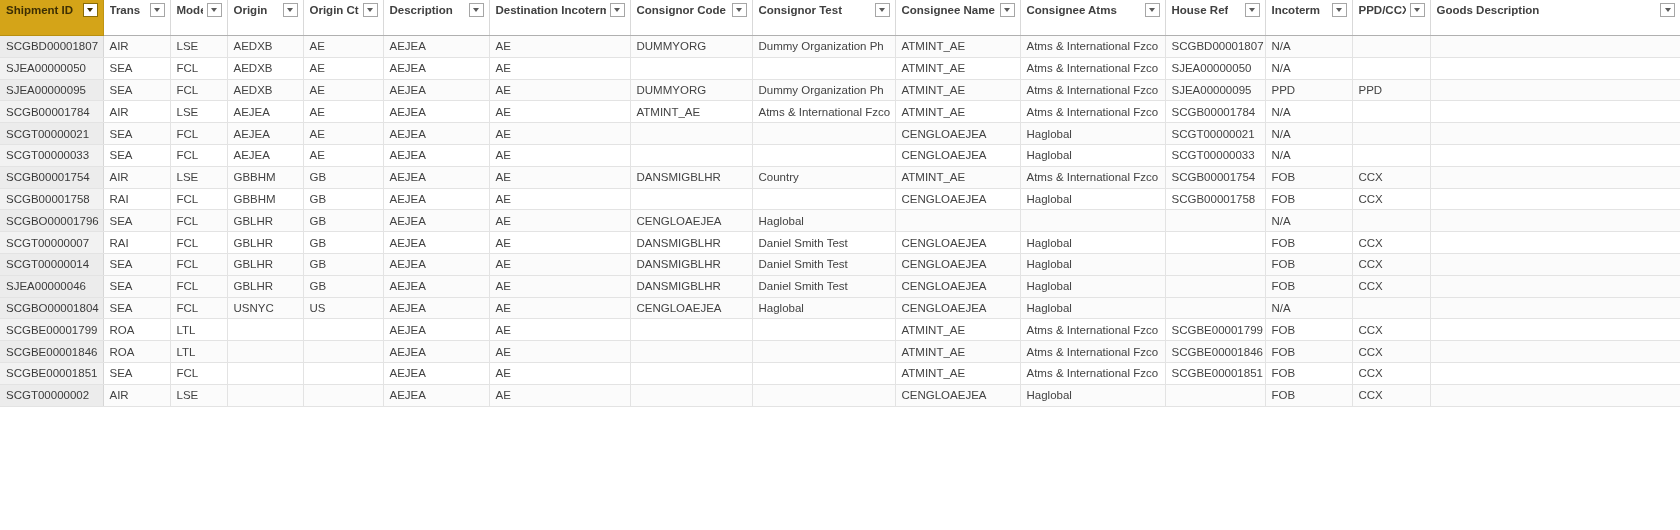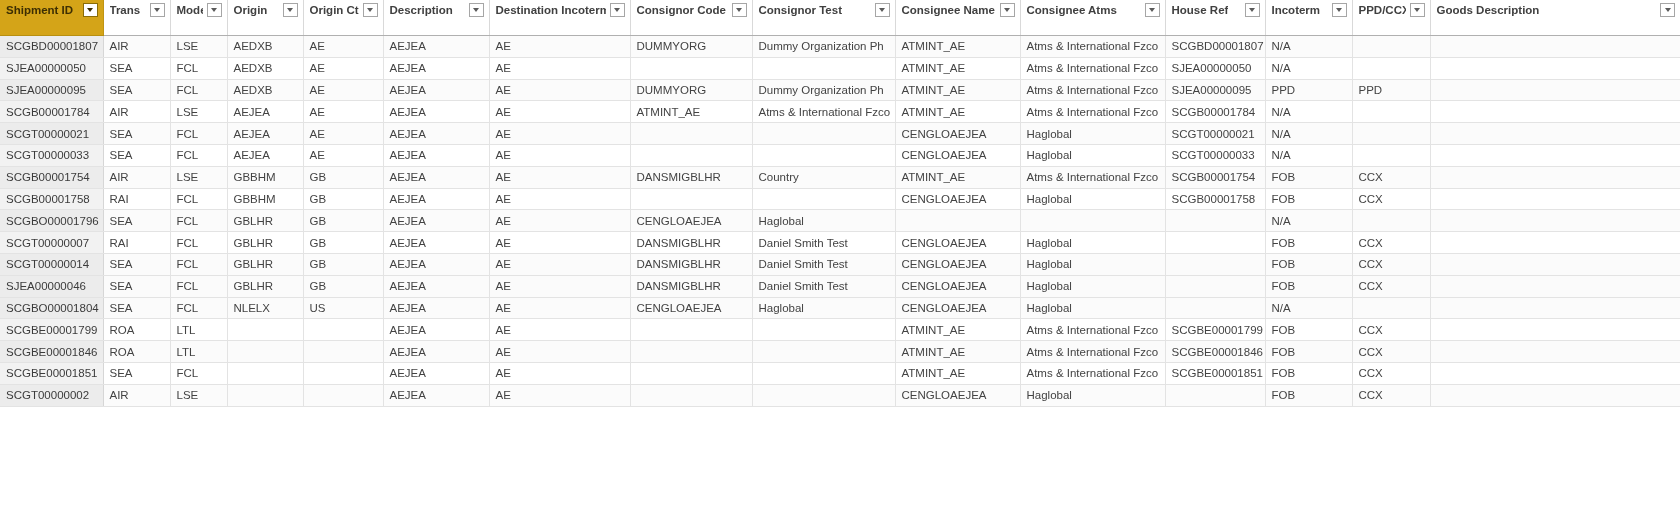--- a/index.html
+++ b/index.html
@@ -460,21 +460,21 @@
           <td>Haglobal</td>
           <td></td>
           <td>FOB</td>
           <td>CCX</td>
           <td class="last-col"></td>
         </tr>
         <tr class="alt">
           <td class="first-col">SCGBO00001804</td>
           <td>SEA</td>
           <td>FCL</td>
-          <td>NLELX</td>
+          <td>USNYC</td>
           <td>US</td>
           <td>AEJEA</td>
           <td>AE</td>
           <td>CENGLOAEJEA</td>
           <td>Haglobal</td>
           <td>CENGLOAEJEA</td>
           <td>Haglobal</td>
           <td></td>
           <td>N/A</td>
           <td></td>

